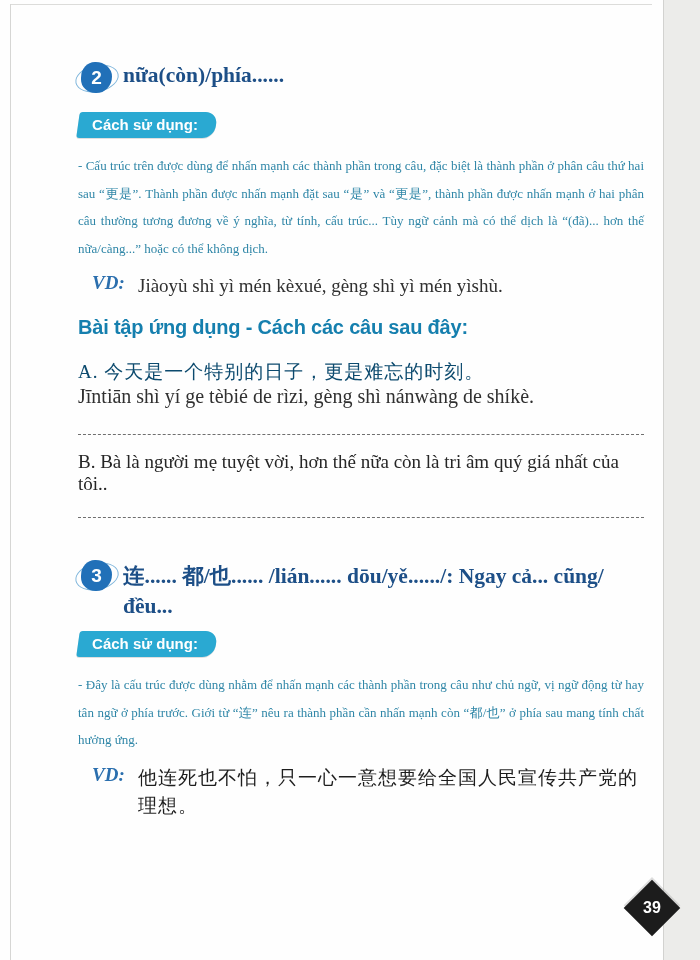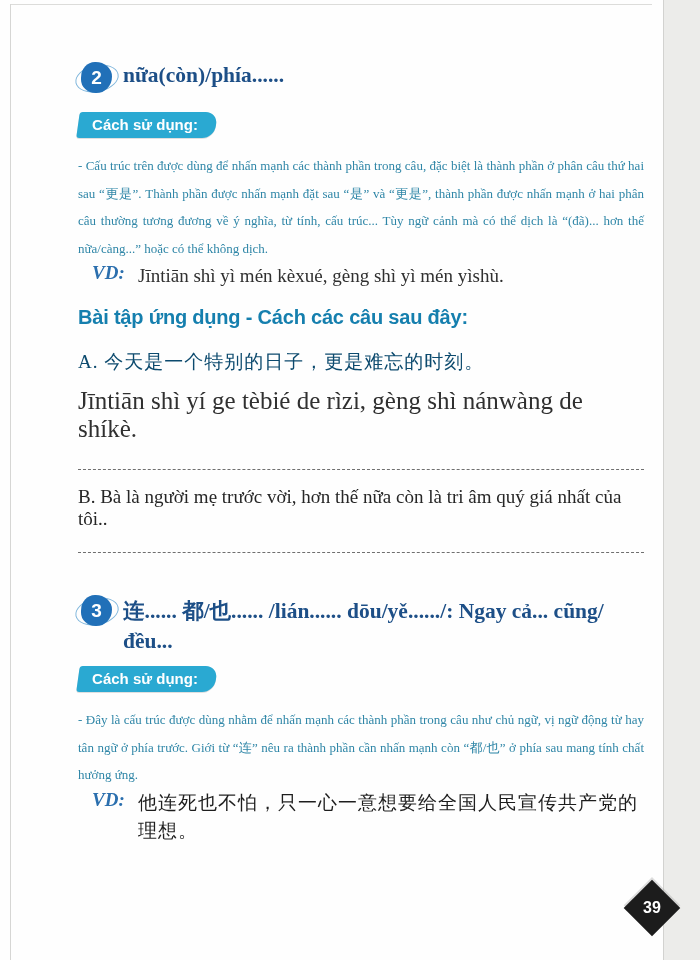--- a/index.html
+++ b/index.html
@@ -28,32 +28,32 @@
 
   .usage-badge { display: inline-block; position: relative; margin: 16px 0 6px 0;
       background: #2aa9d2; color: #ffffff; font-family: "Liberation Sans", sans-serif;
       font-weight: bold; font-size: 15px; padding: 4px 18px 5px 14px;
       border-radius: 3px 12px 12px 3px; transform: skewX(-8deg);
       box-shadow: 0 1px 0 rgba(0,0,0,.12); }
   .usage-badge > span { display: inline-block; transform: skewX(8deg); }
 
   .usage-text { color: #2f86a7; font-size: 13px; line-height: 27.5px; text-align: justify; margin-top: 8px; }
 
-  .vd-row { display: flex; }
+  .vd-row { display: flex; margin-top: 10px; }
   .vd-label { flex: 0 0 46px; margin-left: 14px; color: #2b6fae; font-style: italic; font-size: 19px; font-weight: bold; }
   .vd-body { flex: 1; font-size: 19px; line-height: 28px; color: #262626; }
   .vd-zh { color: #1e1e1e; letter-spacing: 1px; }
   .vd-pinyin { color: #303030; }
   .vd-vi { color: #262626; }
 
   .ex-heading { margin-top: 16px; color: #157fae; font-family: "Liberation Sans", sans-serif;
       font-weight: bold; font-size: 20px; letter-spacing: -0.2px; }
 
   .ex-zh { margin-top: 20px; font-size: 19px; color: #0c4a6e; letter-spacing: 1px; }
-  .ex-pinyin { margin-top: 12px; font-size: 25px; color: #303030; }
+  .ex-pinyin { font-size: 20px; color: #303030; }
   .ex-vi { margin-top: 4px; font-size: 19px; color: #262626; }
 
   .answer-line { margin-top: 26px; border-top: 1.6px dashed #6f6f6f; height: 0; }
 
   .sec3-head { display: flex; align-items: flex-start; margin-top: 40px; }
   .sec3-title { color: #1d4f87; font-size: 21.5px; line-height: 30px; font-weight: bold; padding-top: 3px; }
 
   .page-num-diamond { position: absolute; right: 28px; bottom: 32px; width: 40px; height: 40px;
       background: #1c1c1c; transform: rotate(45deg); display: flex; align-items: center; justify-content: center;
       box-shadow: -2px -2px 0 rgba(160,160,160,.35); }
@@ -83,31 +83,31 @@
 
       <div class="usage-badge">
         <span>Cách sử dụng:</span>
       </div>
 
       <div class="usage-text">- Cấu trúc trên được dùng để nhấn mạnh các thành phần trong câu, đặc biệt là thành phần ở phân câu thứ hai sau “更是”. Thành phần được nhấn mạnh đặt sau “是” và “更是”, thành phần được nhấn mạnh ở hai phân câu thường tương đương về ý nghĩa, từ tính, cấu trúc... Tùy ngữ cảnh mà có thể dịch là “(đã)... hơn thế nữa/càng...” hoặc có thể không dịch.</div>
 
       <div class="vd-row">
         <div class="vd-label">VD:</div>
         <div class="vd-body">
-          <div class="vd-pinyin">Jīntiān shì yì mén kèxué, gèng shì yì mén yìshù.</div>
+          <div class="vd-pinyin">Jiàoyù shì yì mén kèxué, gèng shì yì mén yìshù.</div>
         </div>
       </div>
     </div>
 
     <div>
       <div class="ex-heading">Bài tập ứng dụng - Cách các câu sau đây:</div>
       <div class="ex-zh">A. 今天是一个特别的日子，更是难忘的时刻。</div>
       <div class="ex-pinyin">Jīntiān shì yí ge tèbié de rìzi, gèng shì nánwàng de shíkè.</div>
       <div class="answer-line"></div>
-      <div class="ex-vi" style="margin-top:16px;">B. Bà là người mẹ trước vời, hơn thế nữa còn là tri âm quý giá nhất của tôi..</div>
+      <div class="ex-vi" style="margin-top:16px;">B. Bà là người mẹ tuyệt vời, hơn thế nữa còn là tri âm quý giá nhất của tôi..</div>
       <div class="answer-line" style="margin-top:22px;"></div>
     </div>
 
     <div>
       <div class="sec3-head">
         <div class="num-badge">
           <div class="ring"></div>
           <div class="pebble">3</div>
         </div>
         <div class="sec3-title" style="flex:1;">连...... 都/也...... /lián...... dōu/yě....../: Ngay cả... cũng/đều...</div>

